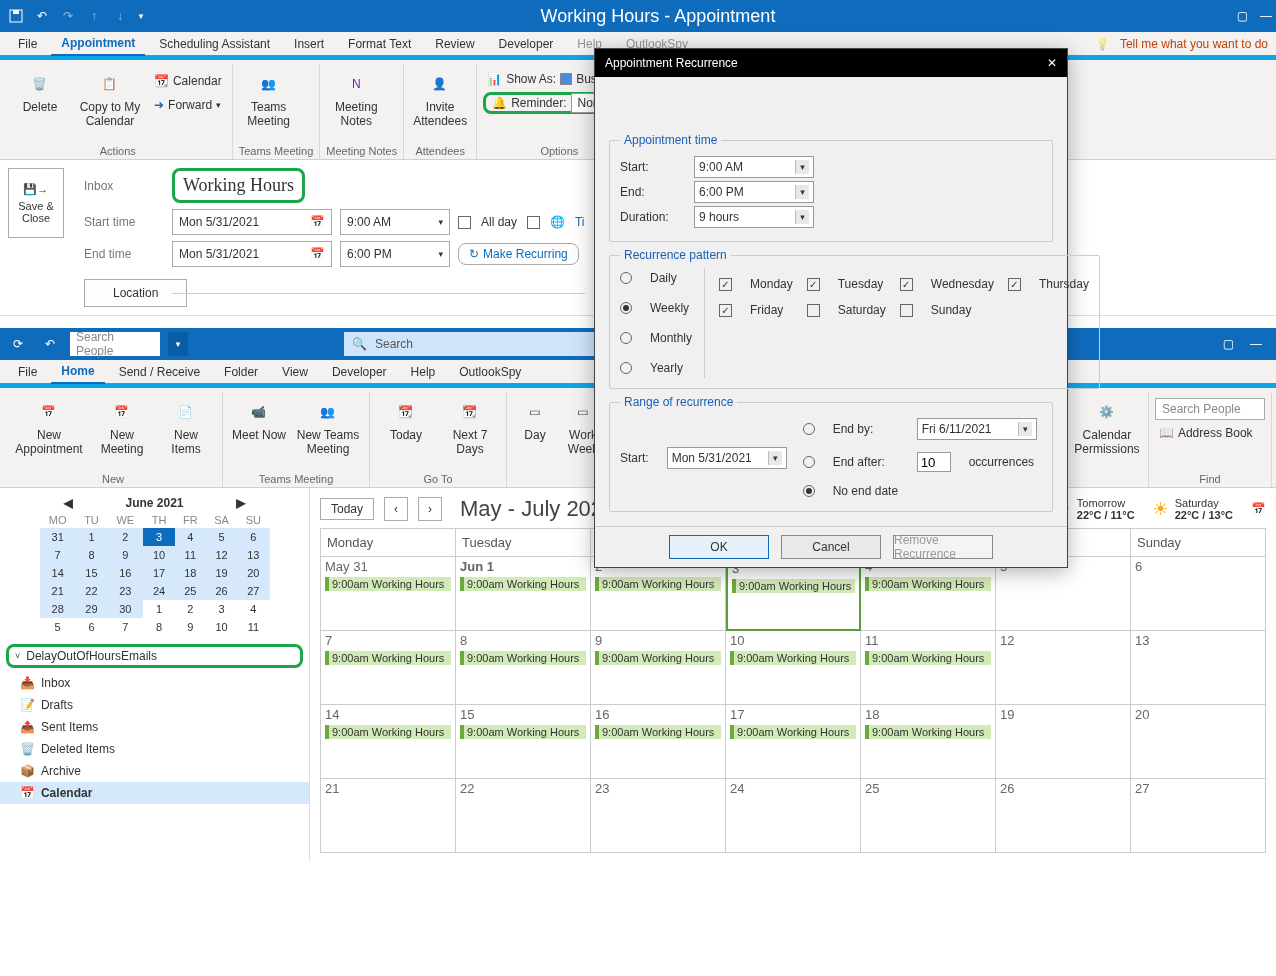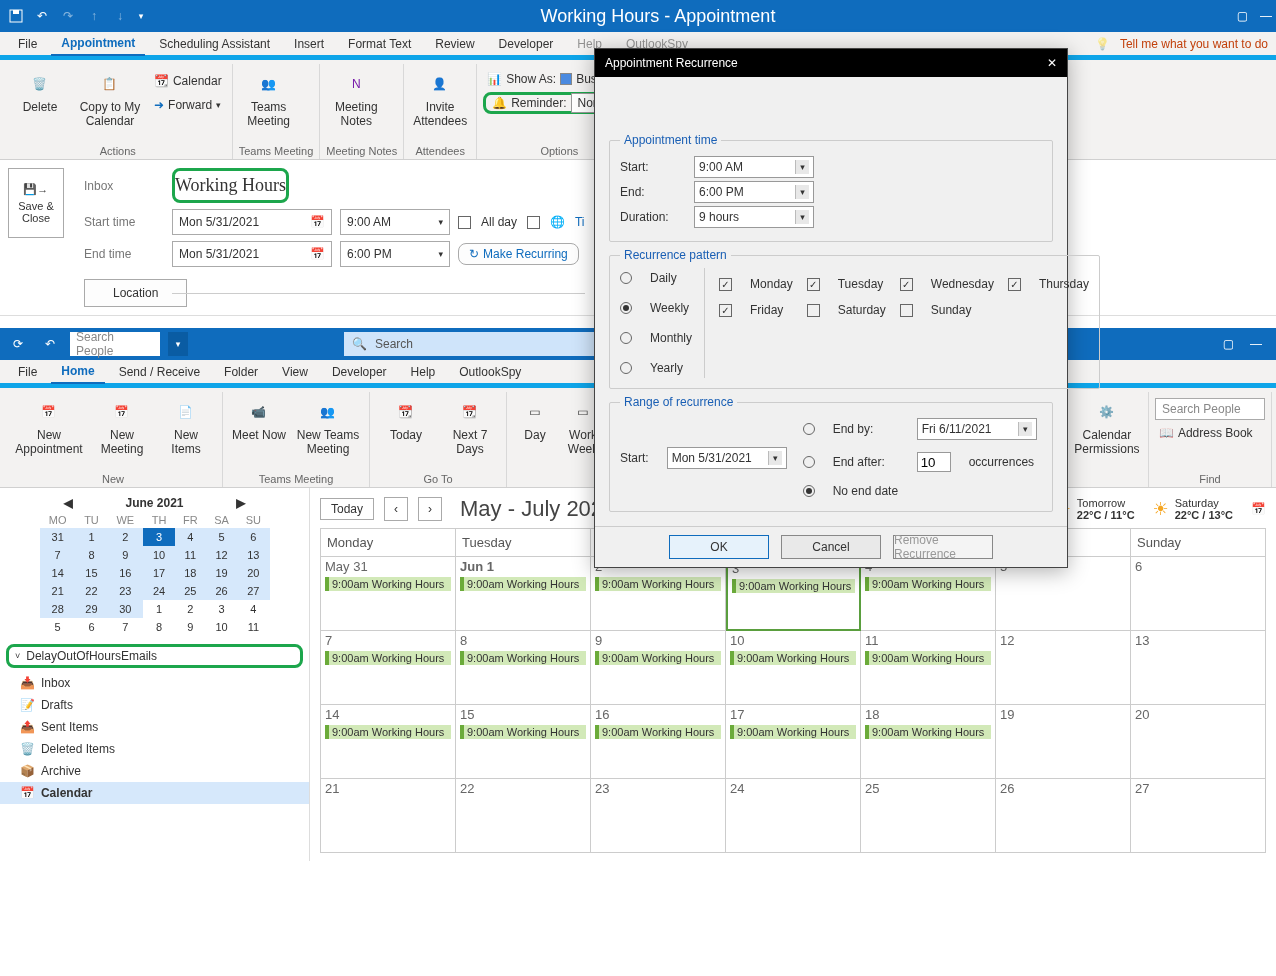--- a/index.html
+++ b/index.html
@@ -197,21 +197,21 @@
   </div>
 
   <div class="apptbody">
     <div class="saveclose">
       <span>💾→</span>
       <span>Save &amp; Close</span>
     </div>
 
     <div class="formgrid">
       <span style="color:#777">Inbox</span>
-      <div style="grid-column:2/5"><span class="highlight-green" style="padding:4px 0;font-size:18px;font-family:Georgia,serif;display:inline-block">Working Hours</span></div>
+      <div style="grid-column:2/5"><span class="highlight-green" style="padding:4px 8px;font-size:18px;font-family:Georgia,serif;display:inline-block">Working Hours</span></div>
 
       <span style="color:#777">Start time</span>
       <div class="fld">
           <span>Mon 5/31/2021</span>
           <span>📅</span>
         </div>
       <div class="fld">
           <span>9:00 AM</span>
           <span style="font-size:9px">▾</span>
         </div>

